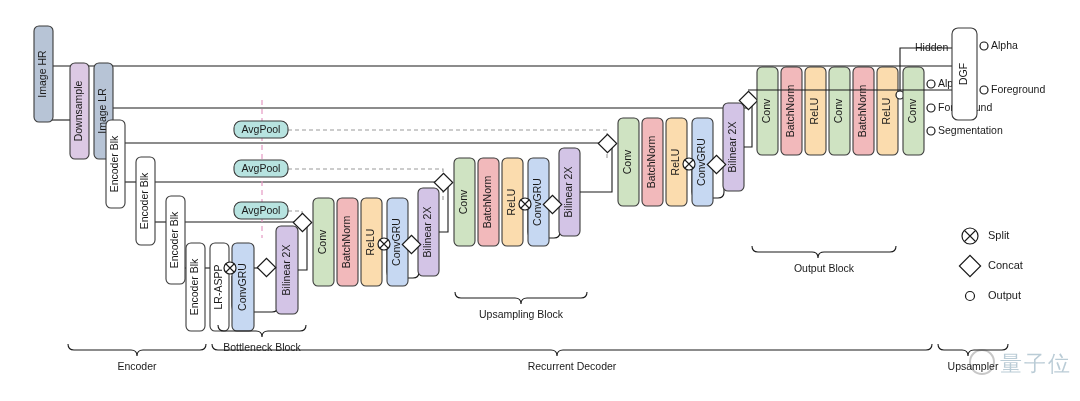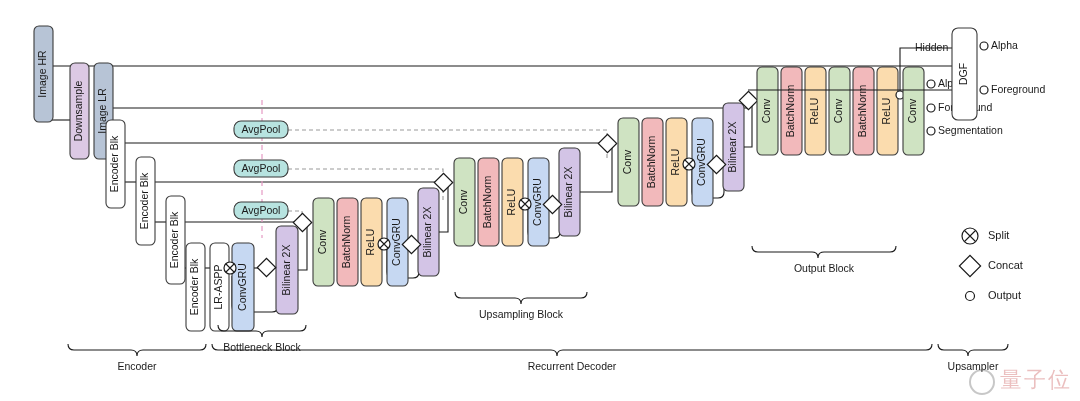--- a/index.html
+++ b/index.html
@@ -9,22 +9,22 @@
   .blk{stroke:#3b3b3b;stroke-width:1.1;}
   .vtext{font-size:10.5px;fill:#1a1a1a;dominant-baseline:middle;text-anchor:middle;}
   .htext{font-size:10.5px;fill:#1a1a1a;dominant-baseline:middle;}
   .lbl{font-size:10.5px;fill:#1a1a1a;text-anchor:middle;}
   .wire{stroke:#1a1a1a;stroke-width:1.1;fill:none;}
   .dash{stroke:#9a9a9a;stroke-width:1.1;fill:none;stroke-dasharray:4 3;}
   .pinkdash{stroke:#e59ac4;stroke-width:1.2;fill:none;stroke-dasharray:5 4;}
   .brace{stroke:#1a1a1a;stroke-width:1.1;fill:none;}
   .node{stroke:#1a1a1a;stroke-width:1.2;fill:#ffffff;}
   .legtext{font-size:11px;fill:#1a1a1a;dominant-baseline:middle;}
-  #wm{position:absolute;right:8px;bottom:6px;opacity:.28;font-size:22px;color:#b91c1c;
-      letter-spacing:2px;font-family:"DejaVu Sans",sans-serif;display:flex;align-items:flex-end;gap:5px;}
+  #wm{position:absolute;right:8px;bottom:22px;opacity:.28;font-size:22px;color:#0c4a6e;
+      letter-spacing:2px;font-family:"DejaVu Sans",sans-serif;display:flex;align-items:flex-start;gap:5px;}
   #wm .mark{width:22px;height:22px;border:2px solid #3a3a3a;border-radius:50%;display:inline-block;}
 </style>
 </head>
 <body>
 
 <div id="stage">
 <svg id="diagram" viewBox="0 0 1080 401">
 
   <g>
 

